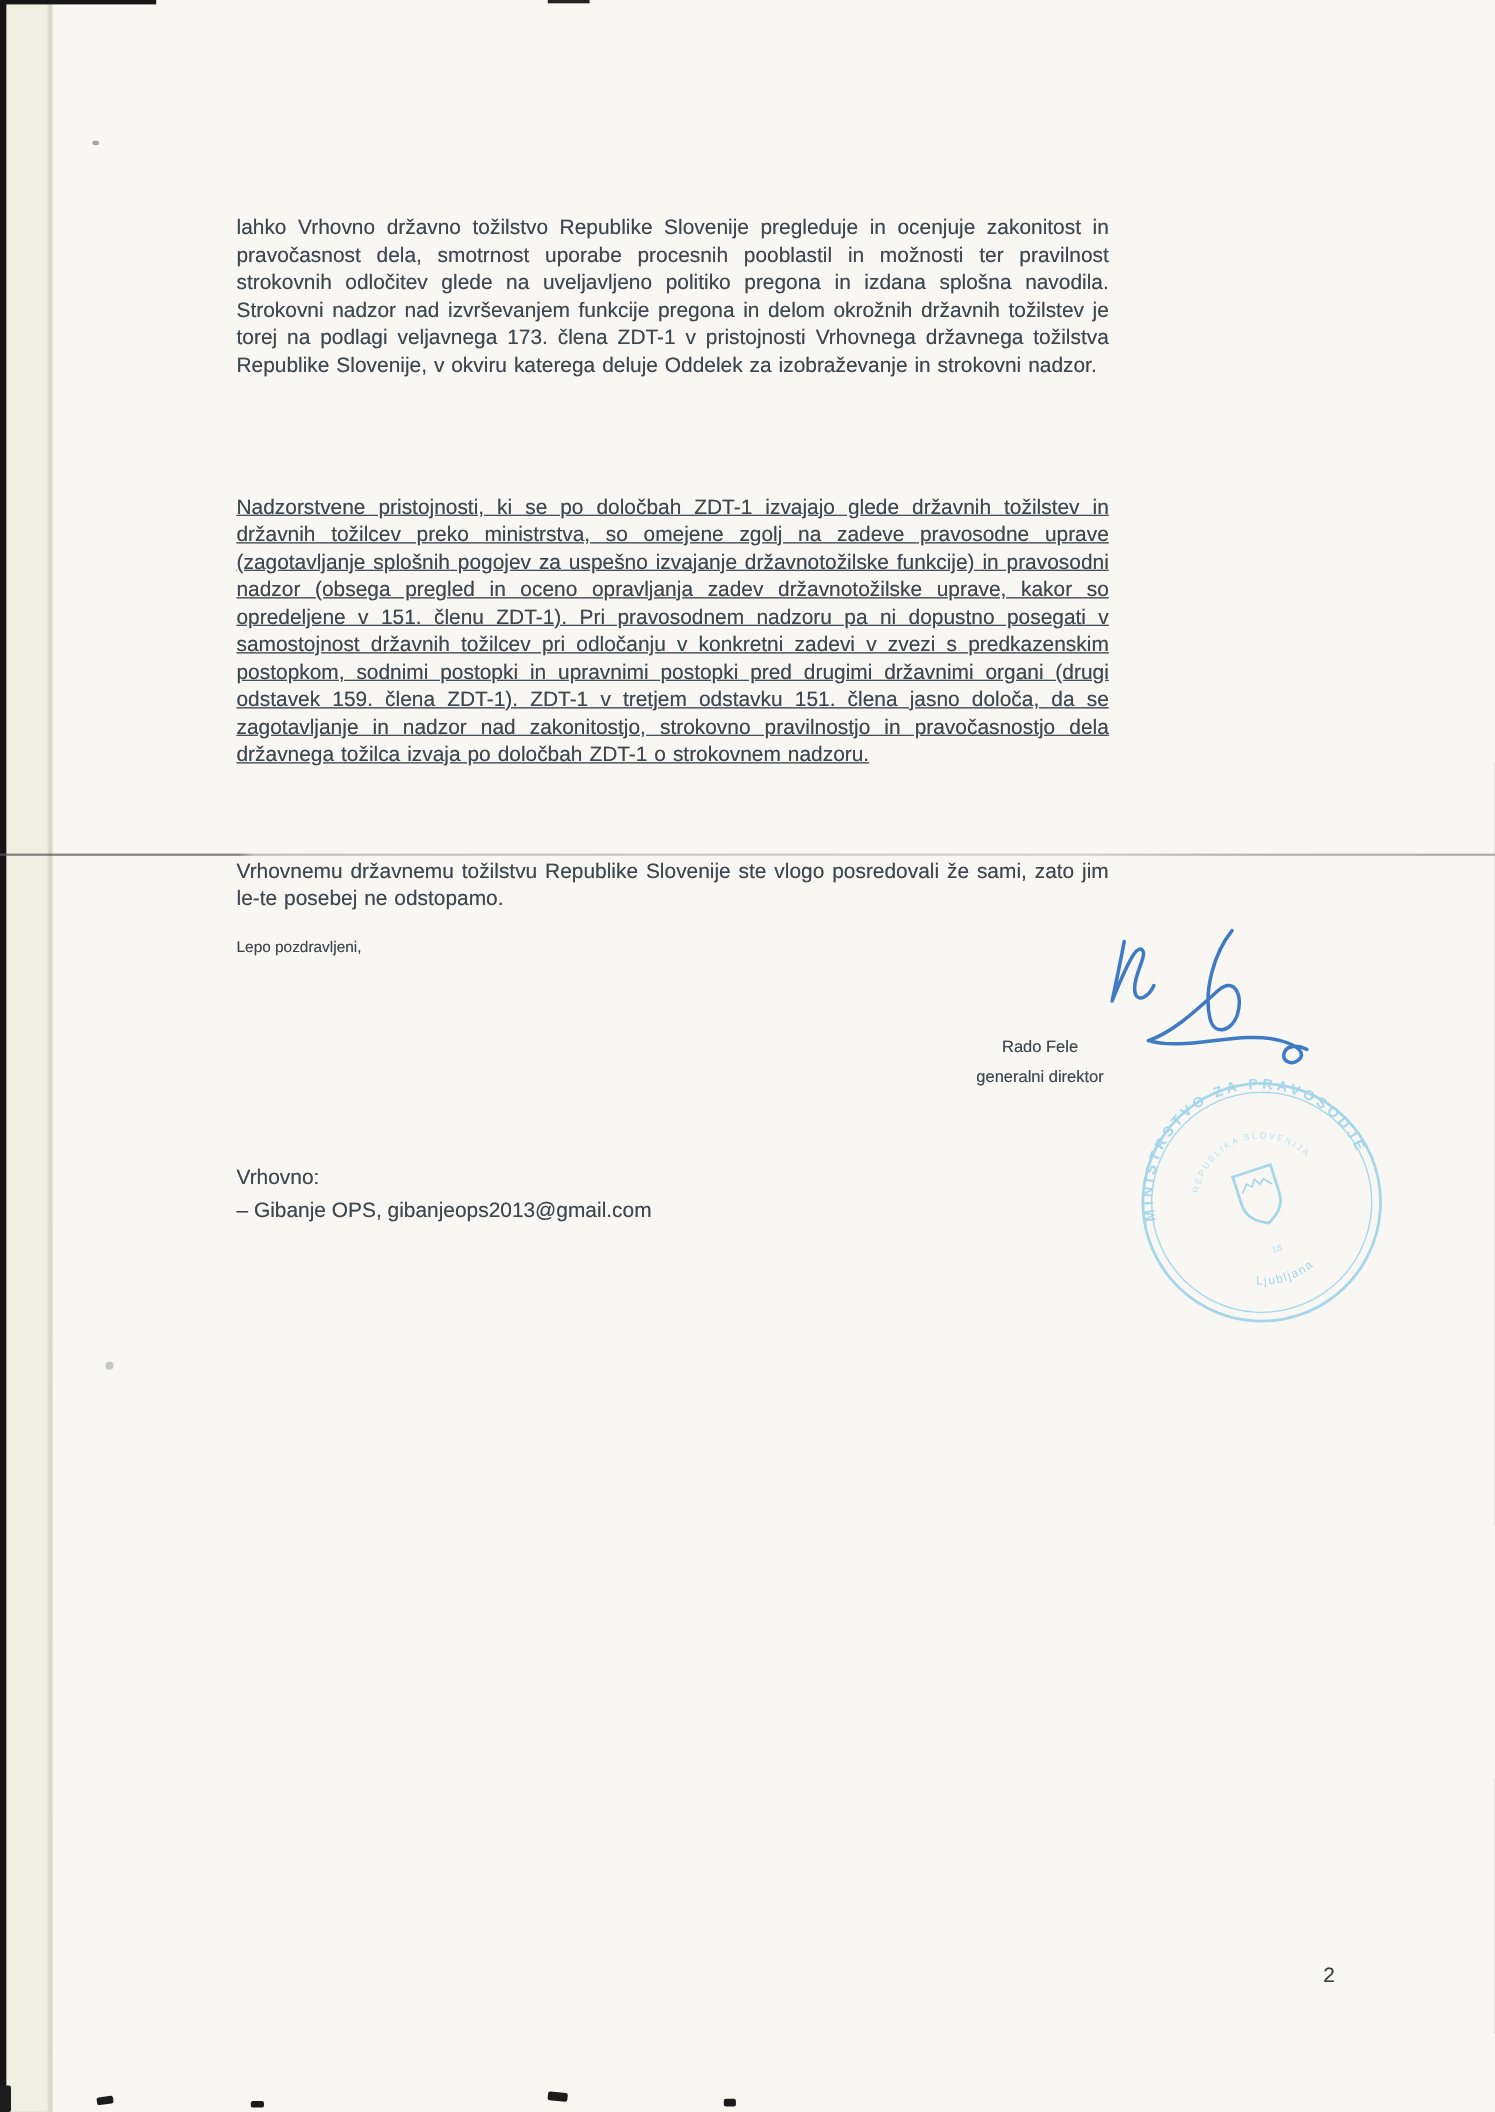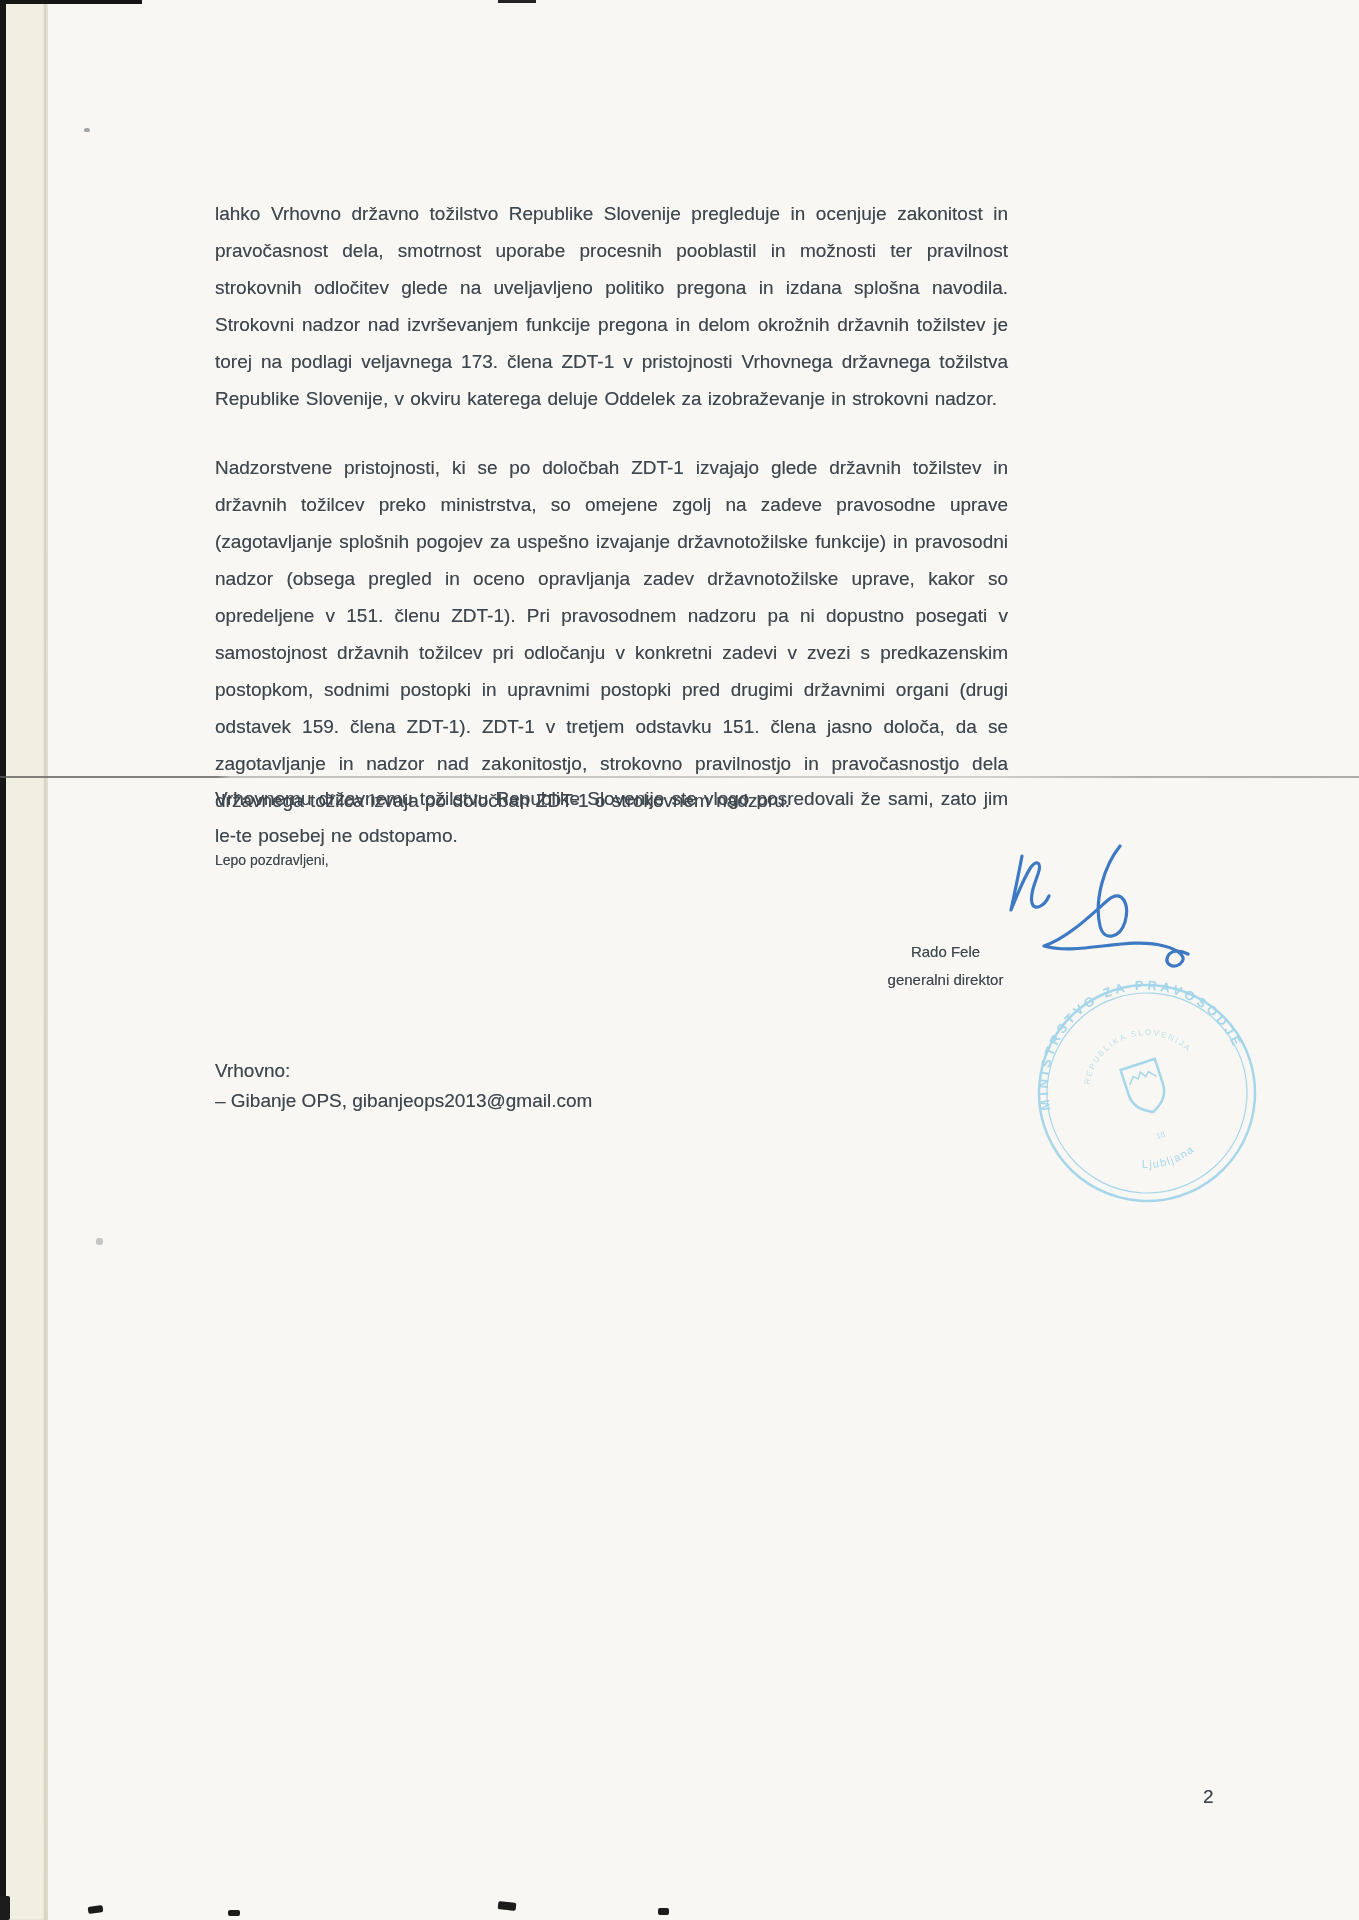--- a/index.html
+++ b/index.html
@@ -33,28 +33,28 @@
     position:absolute;left:0;top:776px;width:1359px;height:2px;z-index:5;
     background:linear-gradient(90deg,
       rgba(90,90,90,.75) 0,rgba(90,90,90,.75) 16%,
       rgba(110,110,110,.40) 17%,rgba(110,110,110,.28) 72%,
       rgba(120,120,120,.55) 84%,rgba(120,120,120,.6) 100%);
   }
   
   .content{position:absolute;left:215px;width:793px;z-index:3;}
   .para{
     position:absolute;left:0;width:793px;
-    font-size:19px;line-height:37px;
+    font-size:19px;line-height:25px;
     text-align:justify;
     color:var(--ink);
     text-shadow:0 0 .5px rgba(62,70,78,.55);
     word-spacing:1px;
   }
   .para.p1{top:176px;}
-  .para.p2{top:430px;}
+  .para.p2{top:430px;text-decoration:underline;}
   .para.p3{top:761px;}
   .closing{position:absolute;left:215px;top:852px;font-size:14px;color:var(--ink);text-shadow:0 0 .5px rgba(62,70,78,.55);}
   .signer{
     position:absolute;left:838px;top:938px;width:215px;
     text-align:center;font-size:15px;line-height:28px;color:var(--ink);
     text-shadow:0 0 .5px rgba(62,70,78,.55);z-index:4;
   }
   .list-block{position:absolute;left:215px;font-size:19px;line-height:30px;color:var(--ink);text-shadow:0 0 .5px rgba(62,70,78,.55);}
   .list-block.sent{top:1056px;}
   .list-block.cc{top:1178px;}

